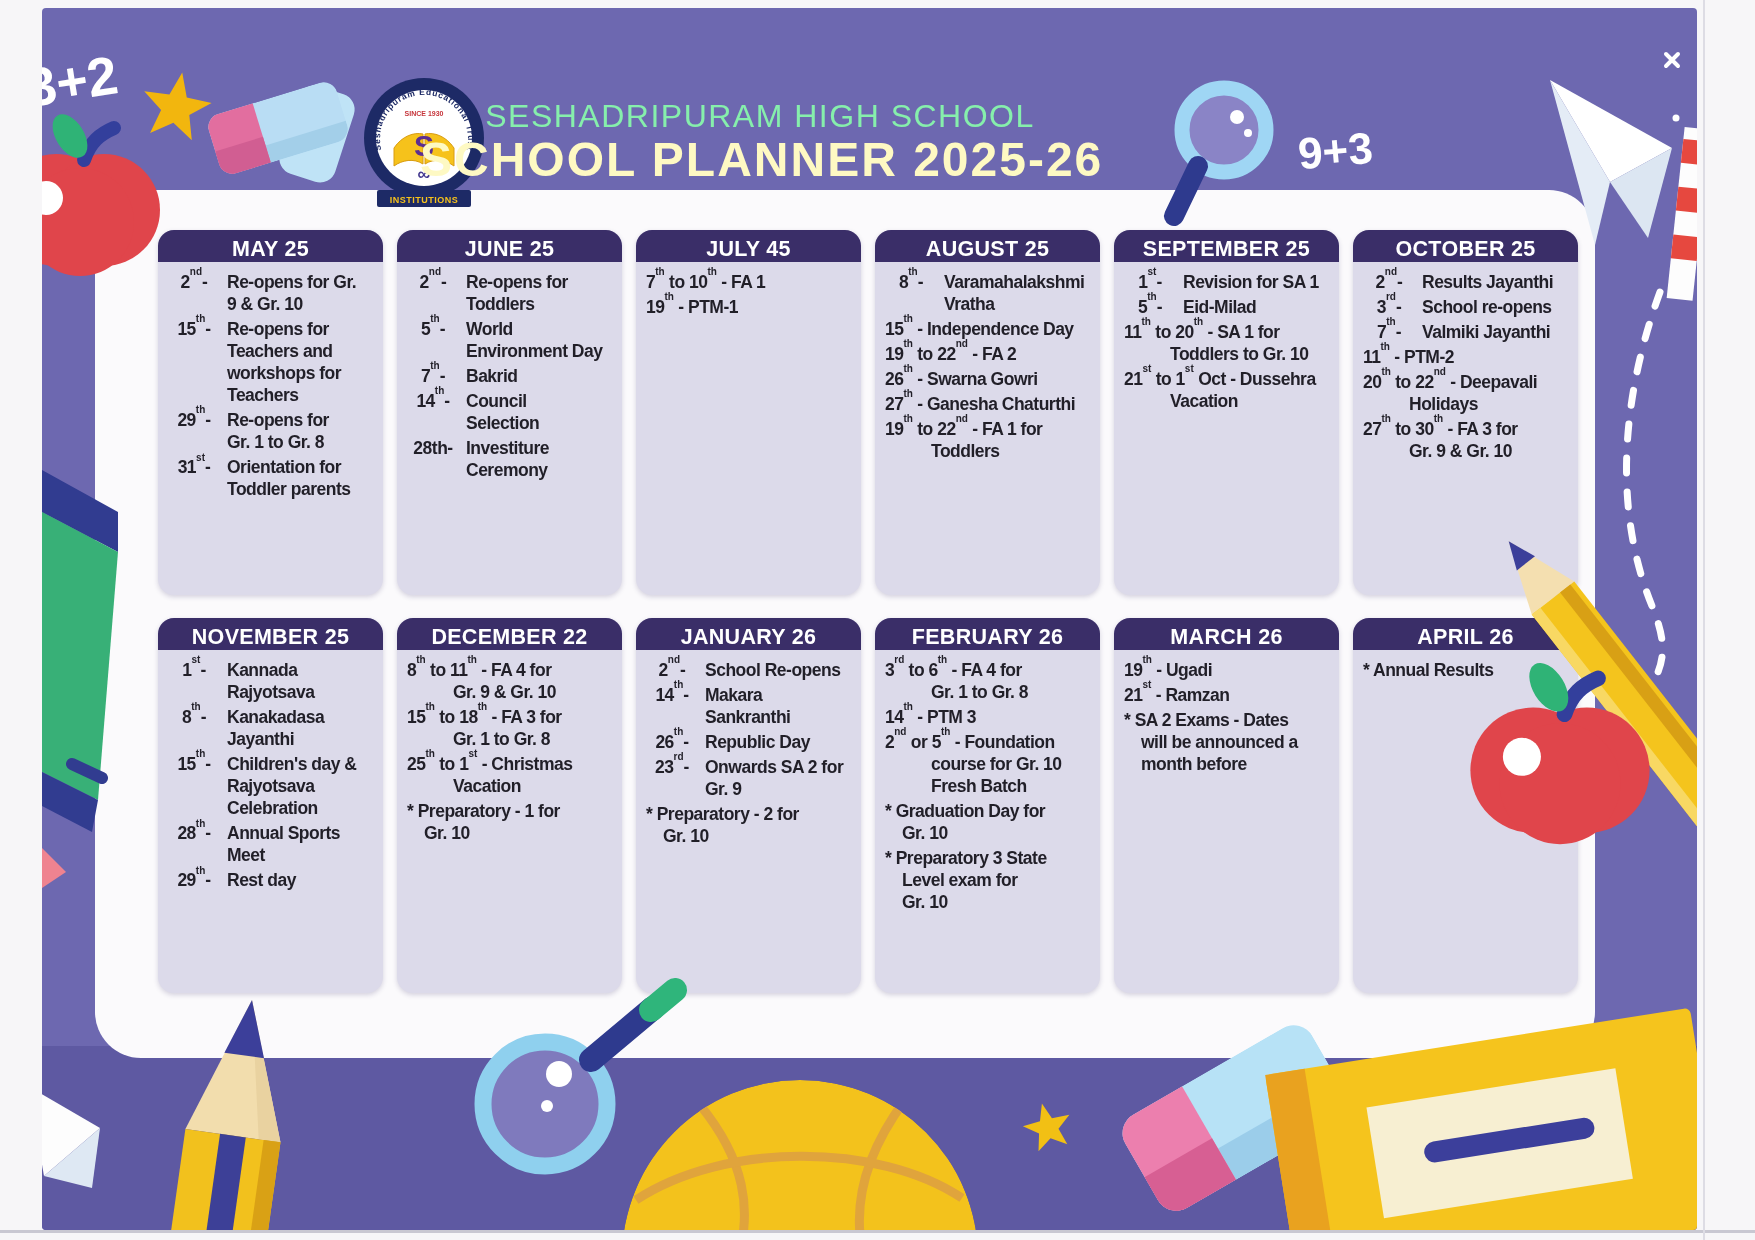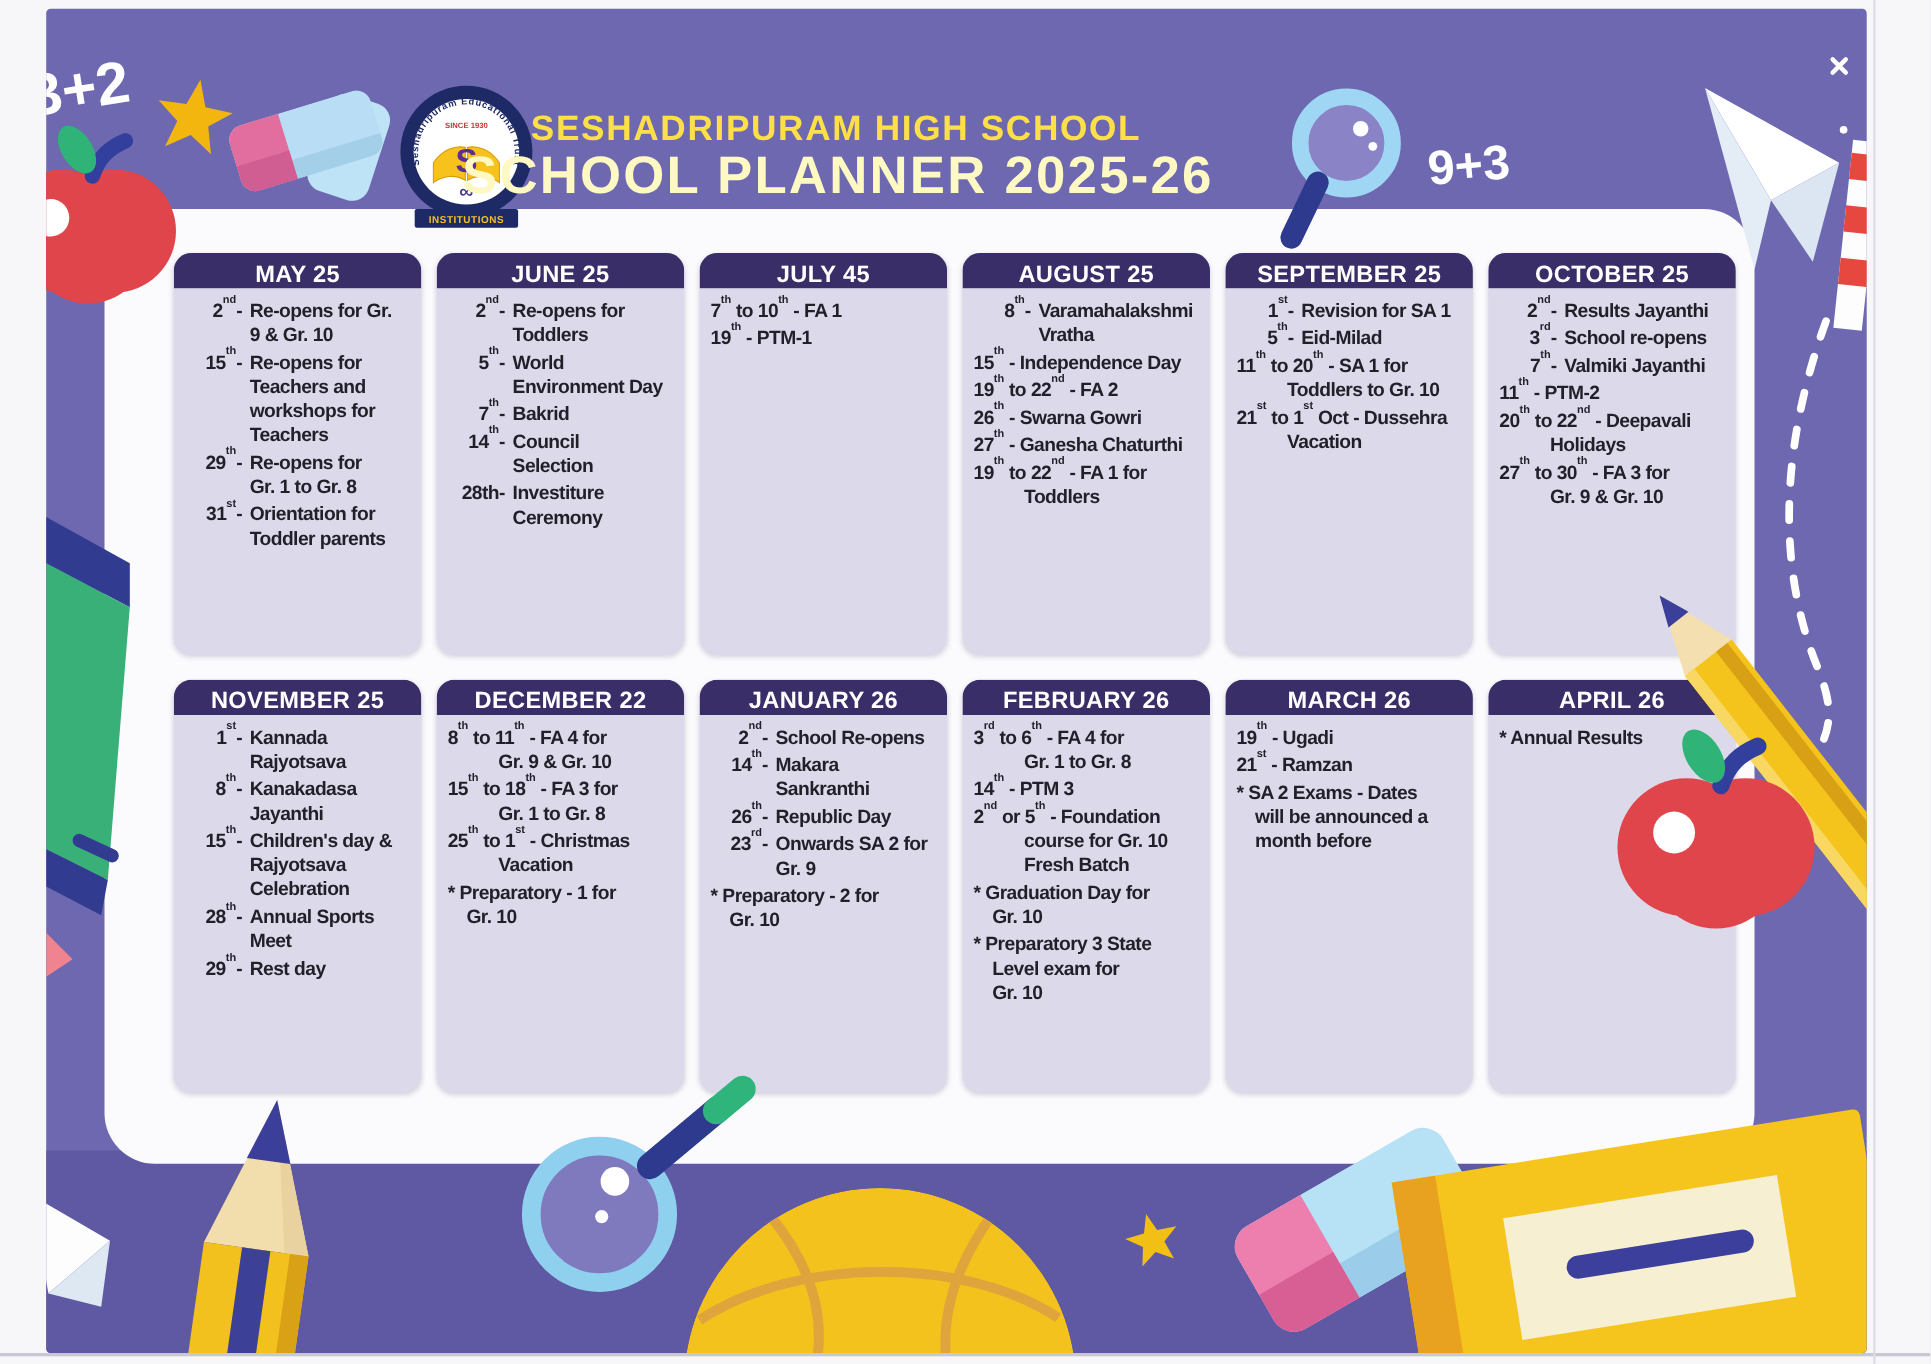--- a/index.html
+++ b/index.html
@@ -19,31 +19,31 @@
               column-gap:14px;row-gap:23px;}
 
   .month-card{background:#dcdaea;border-radius:16px;overflow:hidden;
               box-shadow:0 2px 5px rgba(40,30,90,.18);}
   .month-card-header{background:#3a2e68;color:#ffffff;text-align:center;font-weight:bold;
               font-size:21.5px;padding:7px 0 0 0;letter-spacing:.3px;}
   .month-card-body{padding:9px 8px 0 10px;font-size:17.5px;font-weight:bold;color:#211f28;
               line-height:1.26;letter-spacing:-0.5px;}
   .ev{margin-bottom:3px;}
   .ev.cols{display:flex;}
-  .ev.cols .date{flex:0 0 52px;display:flex;justify-content:flex-end;padding-right:7px;}
+  .ev.cols .date{flex:0 0 52px;display:flex;justify-content:center;padding-right:7px;}
   .ev.cols .txt{flex:1;white-space:pre-line;}
   .ev.flow{white-space:pre-line;padding-left:46px;text-indent:-46px;}
   .ev.star{white-space:pre-line;padding-left:17px;text-indent:-17px;}
   sup{font-size:10px;line-height:0;position:relative;top:-6px;letter-spacing:0;}
 
   .deco{position:absolute;left:-42px;top:-8px;width:1755px;height:1240px;z-index:2;pointer-events:none;}
 
   .logo{position:absolute;left:316px;top:64px;width:132px;height:140px;z-index:3;}
   .title-school{position:absolute;left:398px;top:90px;width:640px;text-align:center;z-index:3;
-        color:#fde047;font-weight:bold;font-size:32px;letter-spacing:1.5px;white-space:nowrap;}
+        color:#86efac;font-weight:normal;font-size:32px;letter-spacing:1.5px;white-space:nowrap;}
   .title-planner{position:absolute;left:378px;top:124px;width:680px;text-align:right;z-index:3;
         color:#fef9c3;font-weight:bold;font-size:48px;letter-spacing:2px;white-space:nowrap;}
   .math-left{position:absolute;left:-16px;top:42px;z-index:3;color:#ffffff;font-weight:bold;
         font-size:54px;transform:rotate(-9deg);white-space:nowrap;}
   .math-right{position:absolute;left:1256px;top:118px;z-index:3;color:#ffffff;font-weight:bold;
         font-size:44px;transform:rotate(-5deg);white-space:nowrap;}
 </style>
 </head>
 <body>
 

